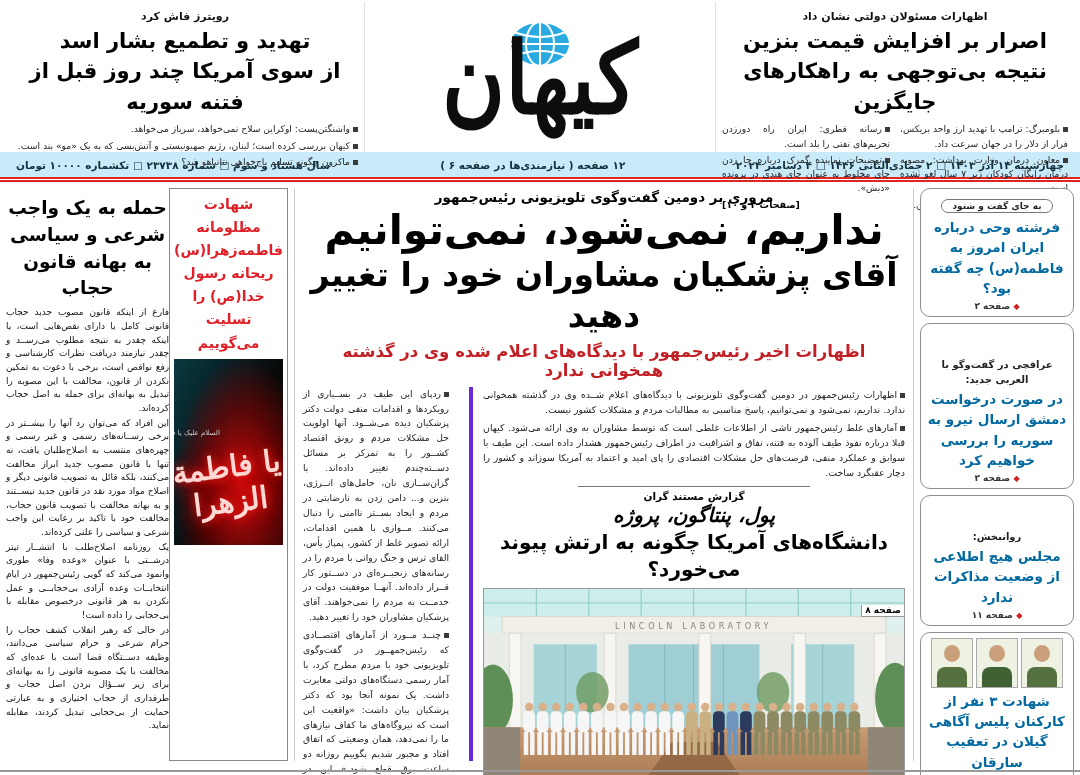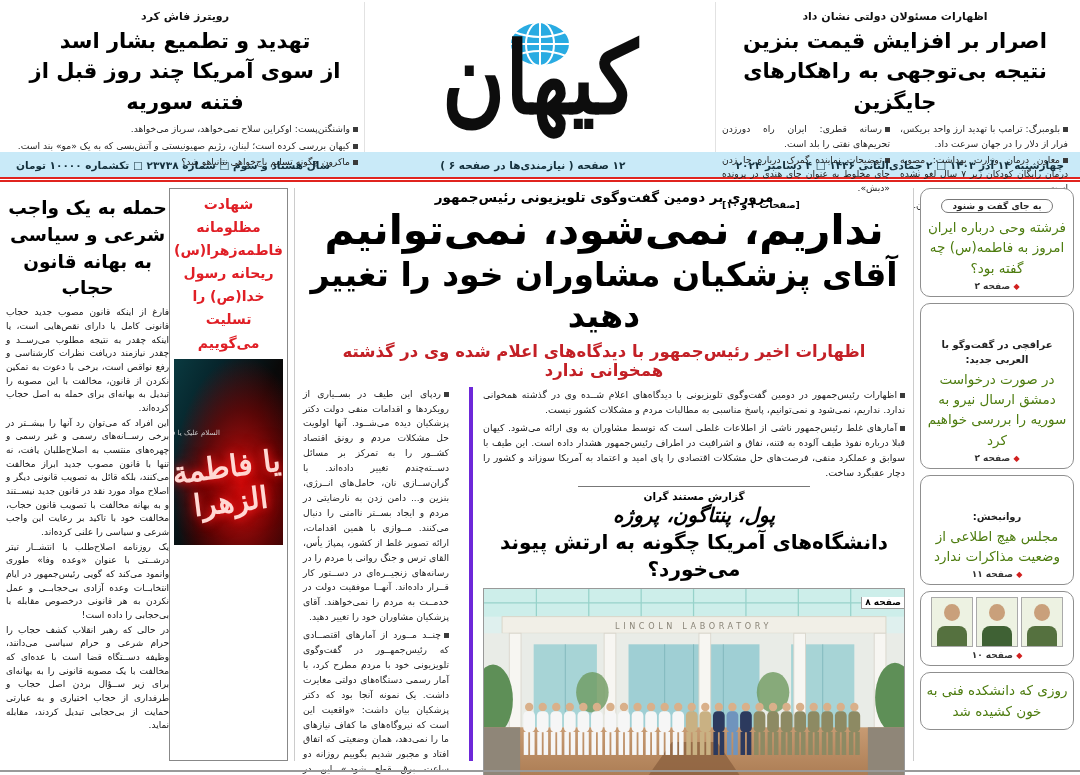--- a/index.html
+++ b/index.html
@@ -34,21 +34,21 @@
   
   .main { display: flex; height: 586px; padding: 5px 6px 8px; gap: 6px; }
 
   
   .sidebar { width: 154px; flex: none; }
   .sbox { border: 1px solid #8f8f8f; border-radius: 10px; padding: 5px 4px; margin-bottom: 6px;
     text-align: center; background: #fff; }
   .sbox .pill { display: inline-block; border: 1px solid #777; border-radius: 12px;
     padding: 1px 10px; font-size: 9px; font-weight: bold; margin-bottom: 2px; color: #222; }
   .sbox .skicker { font-size: 10px; font-weight: bold; color: #222; line-height: 1.5; margin-top: 28px; }
-  .sbox h3 { font-size: 13.5px; font-weight: 400; line-height: 1.5; margin: 2px 0 3px; color: #4d7c0f; }
+  .sbox h3 { font-size: 13.5px; font-weight: 700; line-height: 1.5; margin: 2px 0 3px; color: #0369a1; }
   .pageref { font-size: 9px; font-weight: bold; color: #333; }
   .diamond { color: #d1201f; font-size: 8px; }
   .pol-row { display: flex; gap: 3px; justify-content: center; margin-bottom: 3px; }
   .pol { width: 42px; height: 50px; border: 1px solid #aaa; background: #edf2e2; position: relative; overflow: hidden; }
   .pol::before { content: ""; position: absolute; top: 6px; left: 50%; margin-left: -8px;
     width: 16px; height: 17px; border-radius: 50%; background: #c9a07b; }
   .pol::after { content: ""; position: absolute; bottom: -4px; left: 50%; margin-left: -15px;
     width: 30px; height: 24px; border-radius: 8px 8px 0 0; background: #55713f; }
   .pol.mid::after { background: #3f6134; }
 
@@ -64,21 +64,21 @@
   .lead-bullets { font-size: 9.4px; text-align: justify; line-height: 1.6; color: #1a1a1a; margin-bottom: 3px; }
   .lead-side { width: 170px; flex: none; font-size: 9.2px; text-align: justify; line-height: 1.62;
     color: #1a1a1a; border-right: 4px solid #6d28d9; padding-right: 20px; }
   .lead-side p { margin-bottom: 3px; }
   .divider { width: 55%; margin: 3px auto 3px; border-top: 1px solid #777; }
   .report { text-align: center; }
   .report-kicker { font-size: 10.5px; font-weight: bold; }
   .report-h2a { font-size: 20px; font-weight: 900; line-height: 1.35; font-style: italic; }
   .report-h2b { font-size: 20px; font-weight: 900; line-height: 1.35; margin-bottom: 5px; }
   .photo-wrap { position: relative; border: 1px solid #999; height: 212px; background: #dff0ee; }
-  .photo-tag { position: absolute; top: 8px; right: 0; background: #fff; padding: 0 3px 1px;
+  .photo-tag { position: absolute; top: 16px; right: 0; background: #fff; padding: 0 3px 1px;
     font-size: 9px; font-weight: bold; z-index: 2; border-left: 1px solid #999; border-bottom: 1px solid #999; }
 
   
   .leftcol { width: 282px; flex: none; display: flex; flex-direction: row; }
   .cond-box { border: 1px solid #888; padding: 4px; }
   .cond-head { color: #e01f26; font-weight: 900; text-align: center; font-size: 14px; line-height: 1.65; margin-bottom: 4px; }
   .cond-img { height: 186px; position: relative; overflow: hidden;
     background:
       radial-gradient(ellipse at 62% 68%, rgba(216,18,18,0.95), rgba(130,4,4,0.65) 42%, rgba(0,0,0,0) 72%),
       linear-gradient(115deg, #0a3a40 0%, #06232a 26%, #090909 55%, #1b0404 100%); }
@@ -181,20 +181,21 @@
         <h3>مجلس هیچ اطلاعی از وضعیت مذاکرات ندارد</h3>
         <div class="pageref"><span class="diamond">◆</span> <span>صفحه ۱۱</span></div>
       </div>
 
       <div class="sbox">
         <div class="pol-row">
           <div class="pol"></div>
           <div class="pol mid"></div>
           <div class="pol"></div>
         </div>
+        <h3>شهادت ۳ نفر از کارکنان پلیس آگاهی گیلان در تعقیب سارقان</h3>
         <div class="pageref"><span class="diamond">◆</span> <span>صفحه ۱۰</span></div>
       </div>
 
       <div class="sbox">
         <h3>روزی که دانشکده فنی به خون کشیده شد</h3>
 
       </div>
 
     </div>
 

